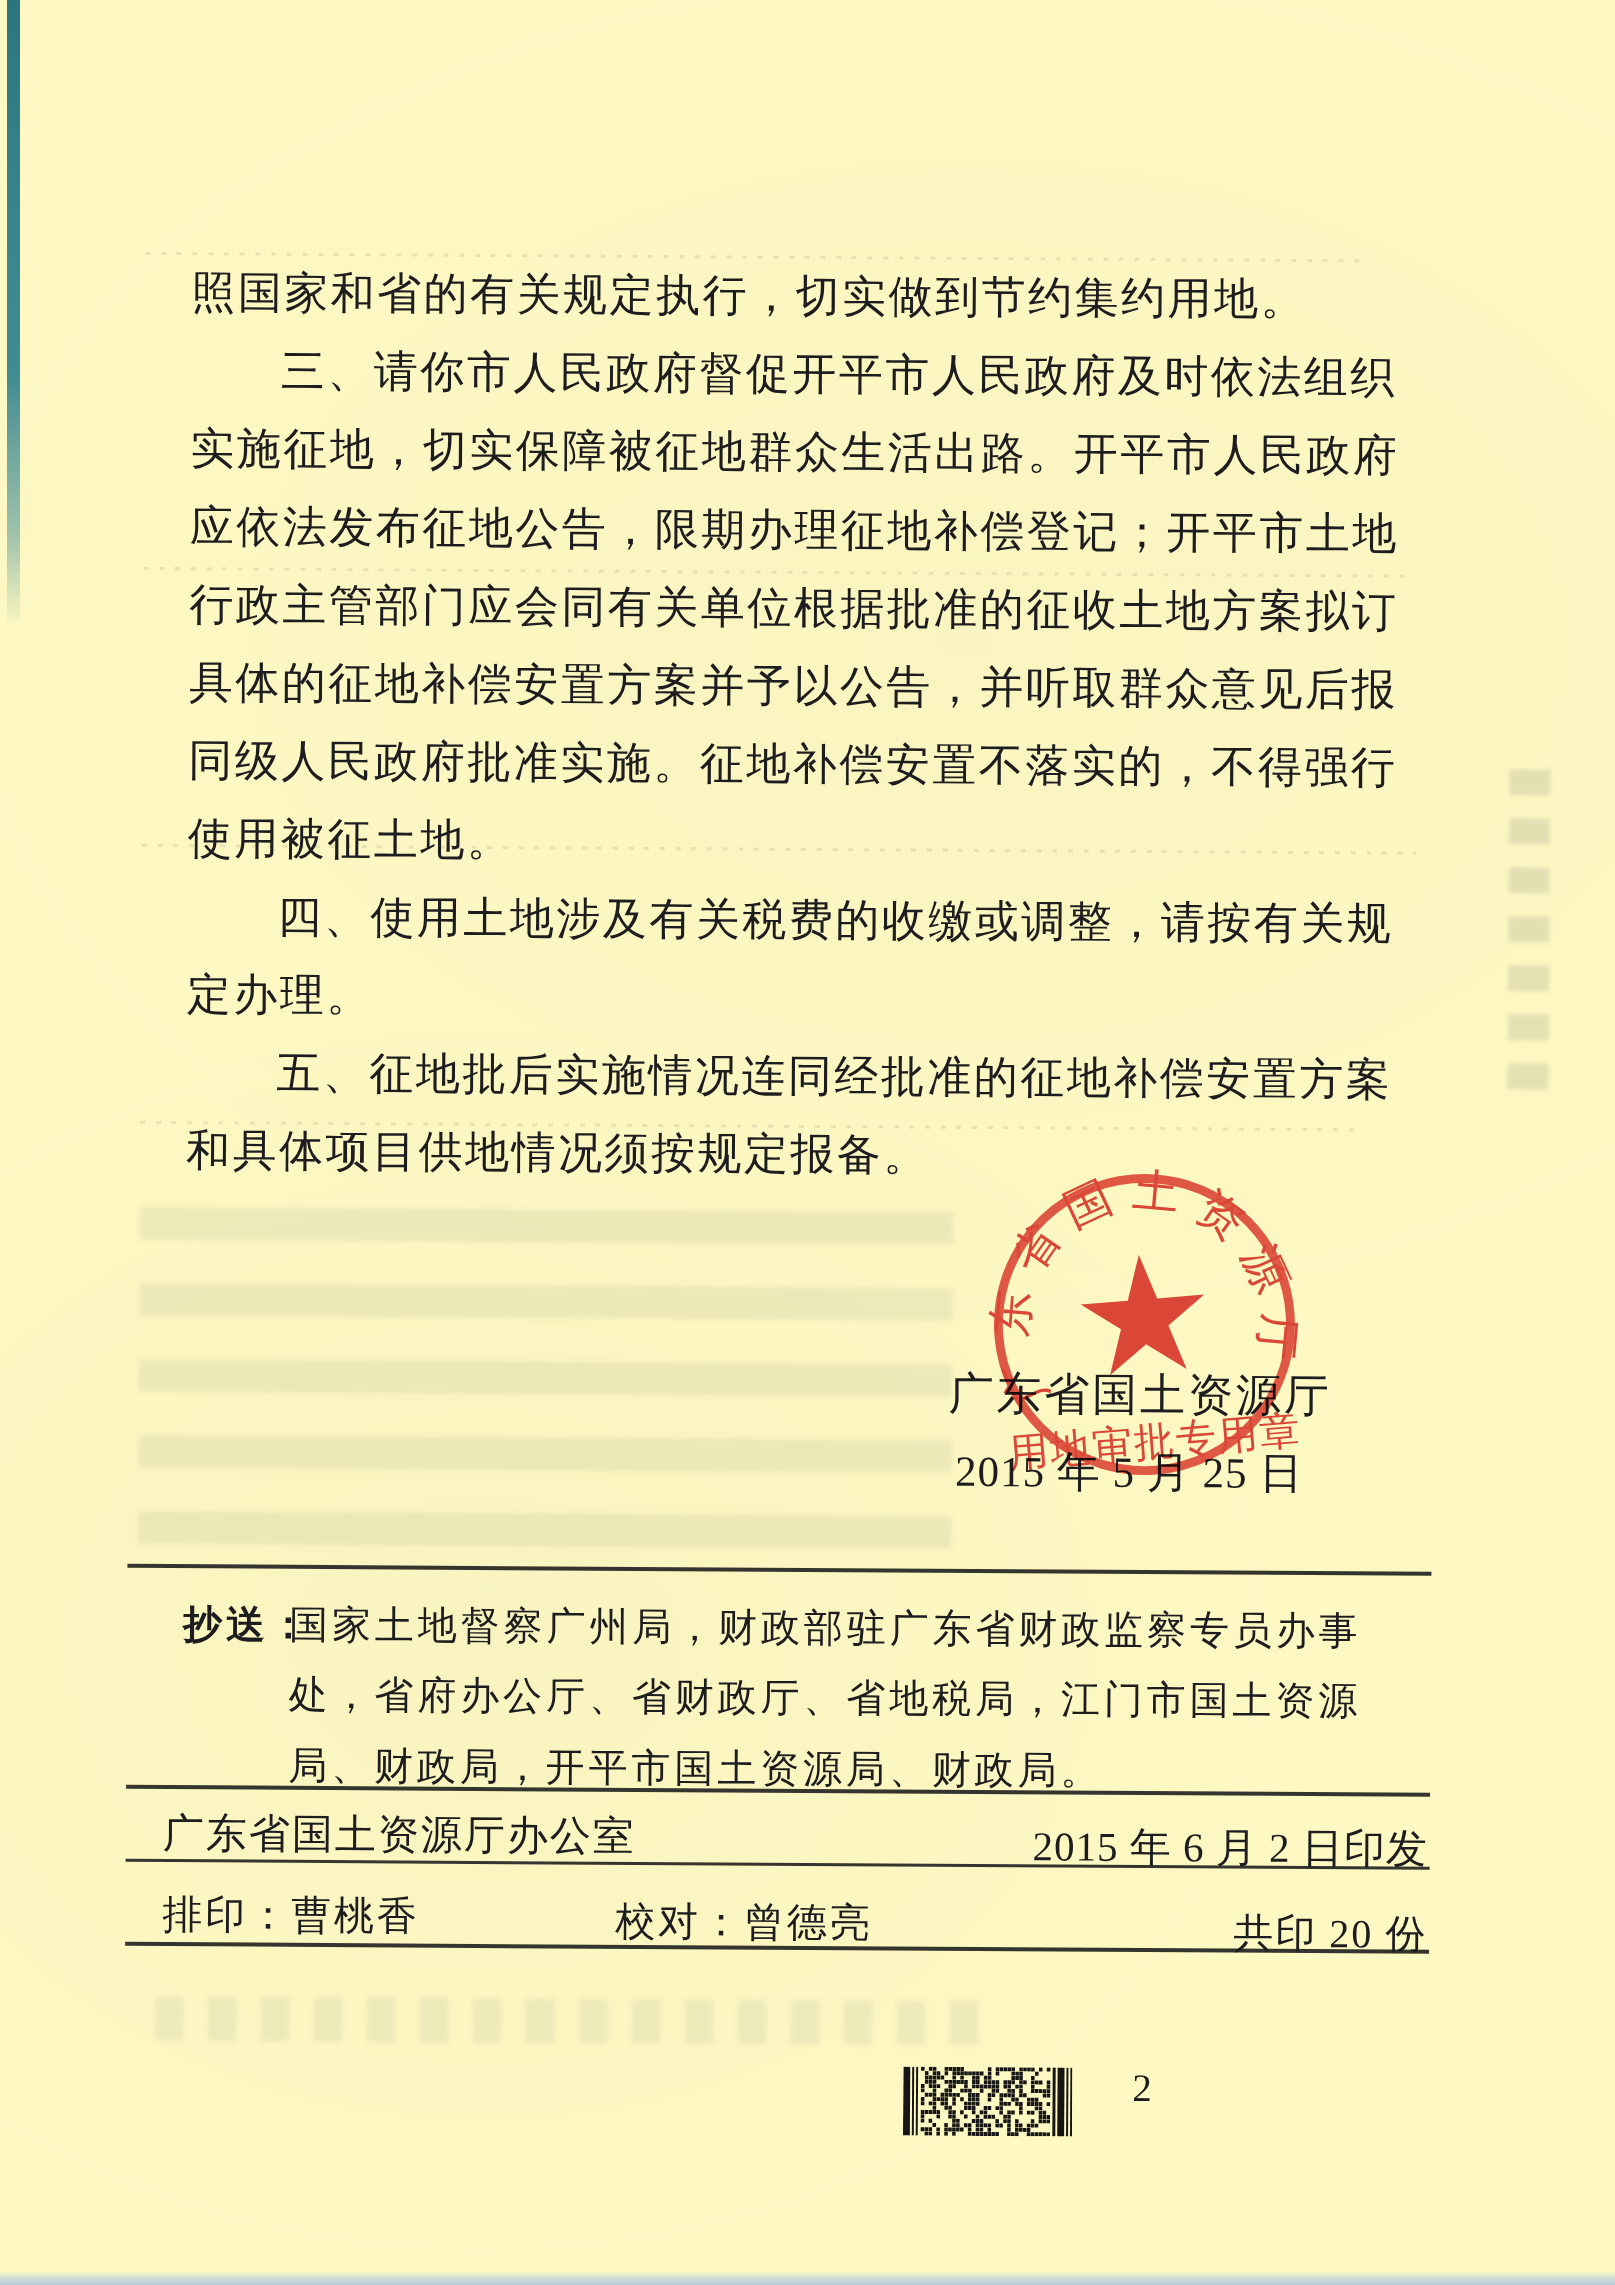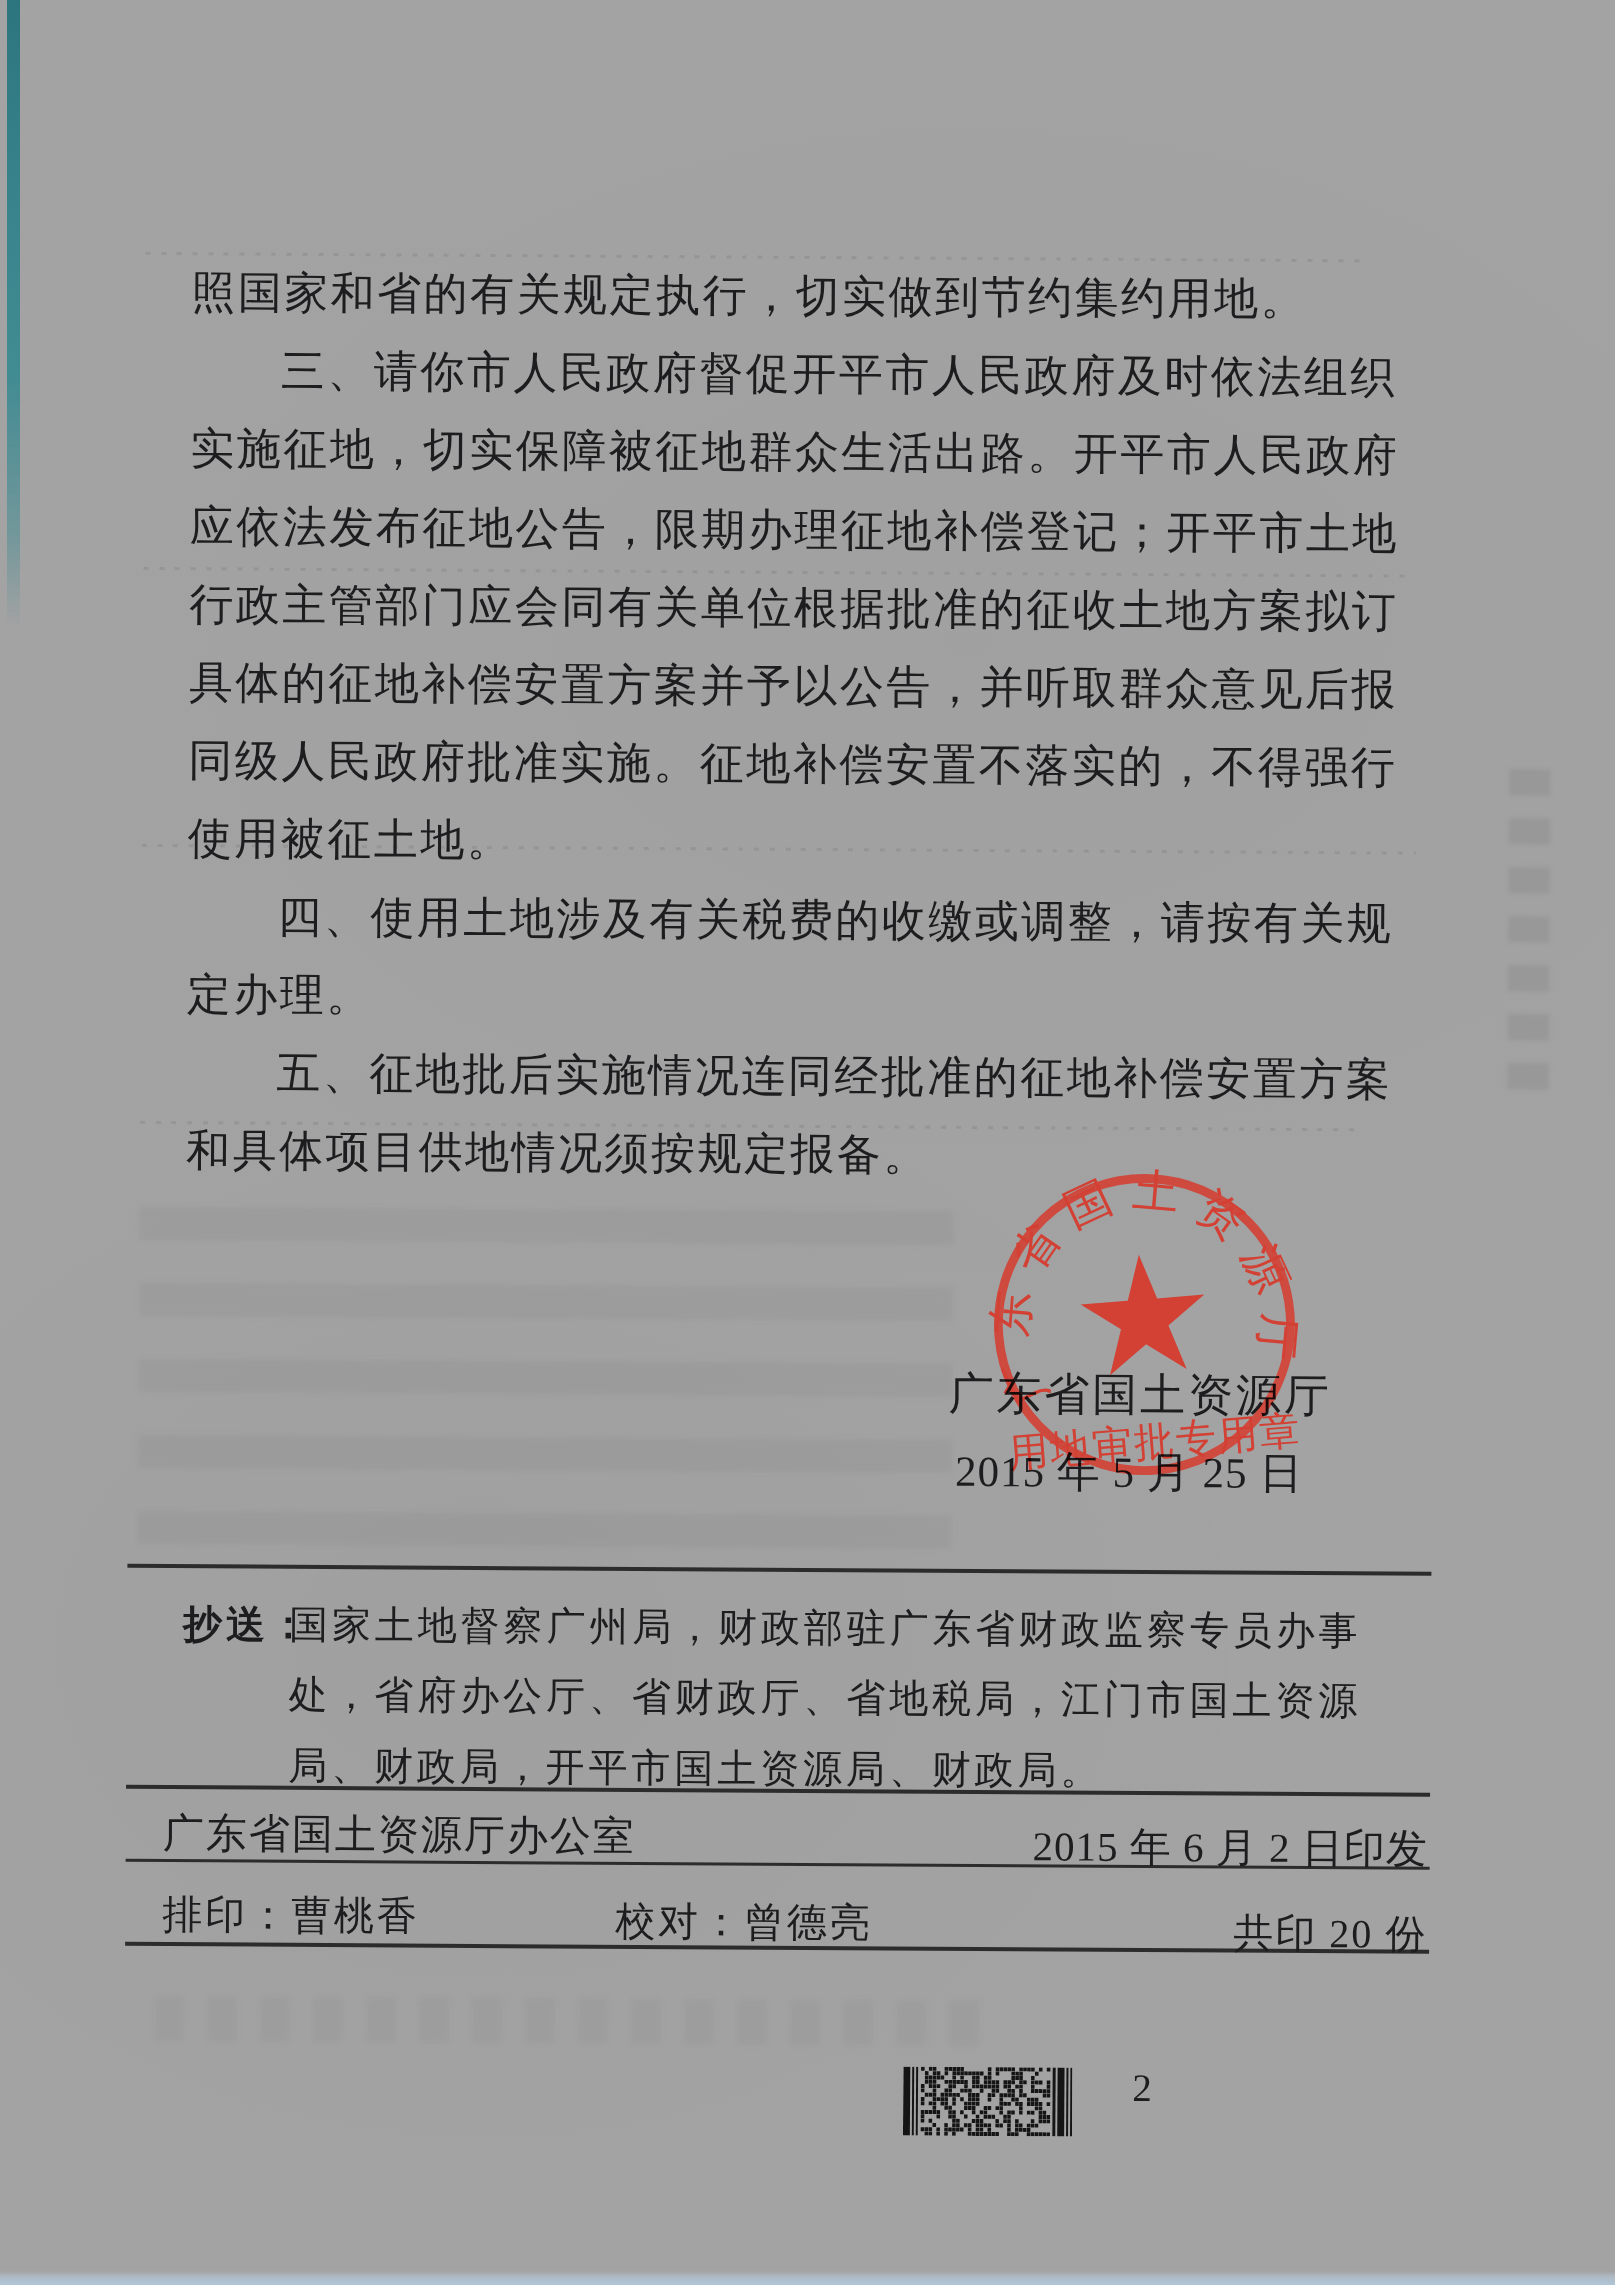--- a/index.html
+++ b/index.html
@@ -1,19 +1,19 @@
 <!DOCTYPE html>
 <html><head>
 <meta charset="utf-8">
 <style>
   html,body{margin:0;padding:0;background:#e8e8e8;}
   .page{
     position:relative;
     width:1615px;height:2286px;
-    background:#a3a3a3;
+    background:#fef9c3;
     overflow:hidden;
     font-family:"Liberation Serif","DejaVu Serif",serif;
     color:#1d1d1f;
   }
   .page::before{
     content:"";position:absolute;inset:0;pointer-events:none;
     background:
       radial-gradient(1176px 784px at 60% 28%, rgba(0,0,0,.015), transparent),
       radial-gradient(882px 686px at 30% 72%, rgba(0,0,0,.02), transparent);
   }

